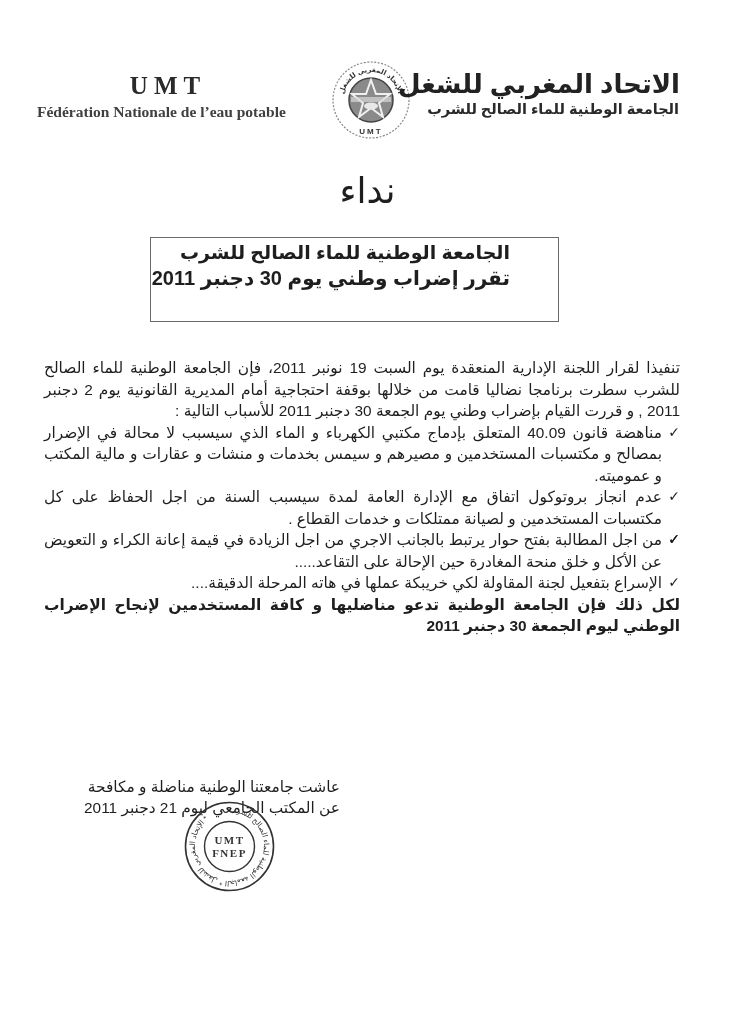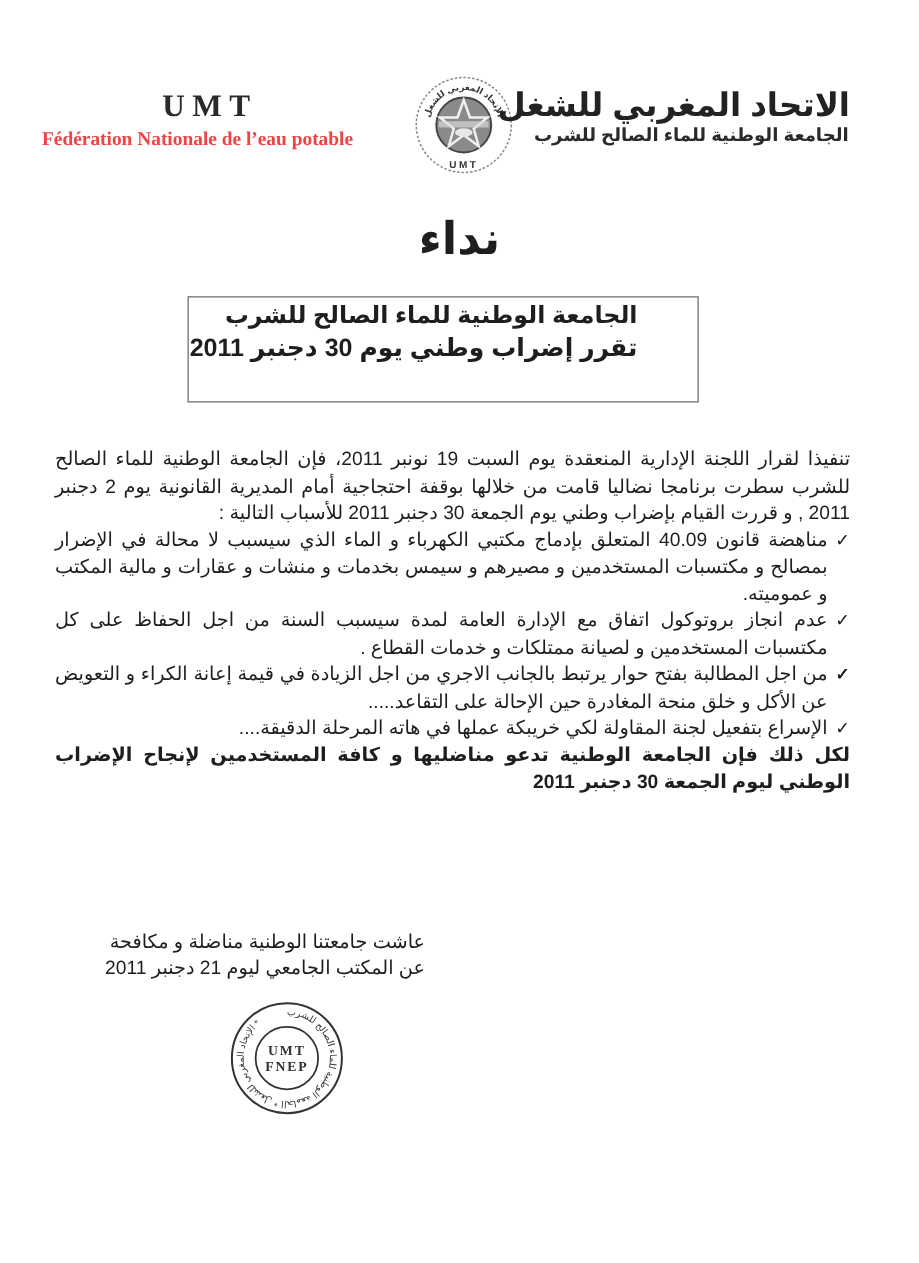--- a/index.html
+++ b/index.html
@@ -8,36 +8,36 @@
     overflow: hidden; color: #1a1a1a;
     font-family: "Liberation Sans", "DejaVu Sans", sans-serif;
   }
   .abs { position: absolute; }
   .umt-title {
     left: 113px; top: 72px; width: 110px; text-align: center;
     font-family: "Liberation Serif", serif; font-weight: bold; font-size: 25px;
     letter-spacing: 6px; color: #2a2a2a;
   }
   .fed-title {
-    left: 23px; top: 103px; width: 270px; text-align: center;
-    font-family: "Liberation Serif", serif; font-weight: bold; font-size: 15.5px; color: #ef4444;
+    left: 37px; top: 103px; width: 270px; text-align: left;
+    font-family: "Liberation Serif", serif; font-weight: bold; font-size: 15.5px; color: #404040;
     white-space: nowrap;
   }
   .ar-union {
     right: 55px; top: 69px; direction: rtl; font-weight: bold; font-size: 26px; color: #222;
     white-space: nowrap;
   }
   .ar-fed {
     right: 56px; top: 101px; direction: rtl; font-weight: bold; font-size: 14.5px; color: #2a2a2a;
     white-space: nowrap;
   }
   .logo { left: 331px; top: 60px; width: 80px; height: 80px; }
   .appeal-title {
     left: 0; width: 735px; top: 170px; text-align: center;
-    font-weight: bold; font-size: 36px; color: #1e1e1e; direction: rtl;
+    font-weight: normal; font-size: 36px; color: #1e1e1e; direction: rtl;
   }
   .box {
     left: 150px; top: 237px; width: 409px; height: 85px;
     border: 1px solid #6b6b6b; box-sizing: border-box;
   }
   .box-line {
     position: absolute; right: 48px; direction: rtl; font-weight: bold; font-size: 19px; color: #1e1e1e;
     white-space: nowrap;
   }
   .box-line.l1 { top: 3px; }
@@ -48,21 +48,21 @@
   }
   .body-text p { margin: 0; }
   ul.reasons { list-style: none; margin: 0; padding: 0; }
   ul.reasons li { position: relative; padding-right: 18px; }
   ul.reasons li .check {
     position: absolute; right: 0; top: 0; font-size: 14px;
   }
   .closing { font-weight: bold; margin-top: 0; }
   .closing .lead { font-weight: bold; }
   .signoff {
-    left: 140px; top: 743px; width: 200px; direction: rtl; text-align: right;
+    left: 140px; top: 776px; width: 200px; direction: rtl; text-align: right;
     font-size: 15.4px; line-height: 21px; color: #1e1e1e; white-space: nowrap;
   }
   .stamp { left: 183px; top: 800px; width: 93px; height: 93px; }
 </style>
 </head>
 <body>
 
 <div class="abs umt-title">UMT</div>
 <div class="abs fed-title">Fédération Nationale de l’eau potable</div>
 

